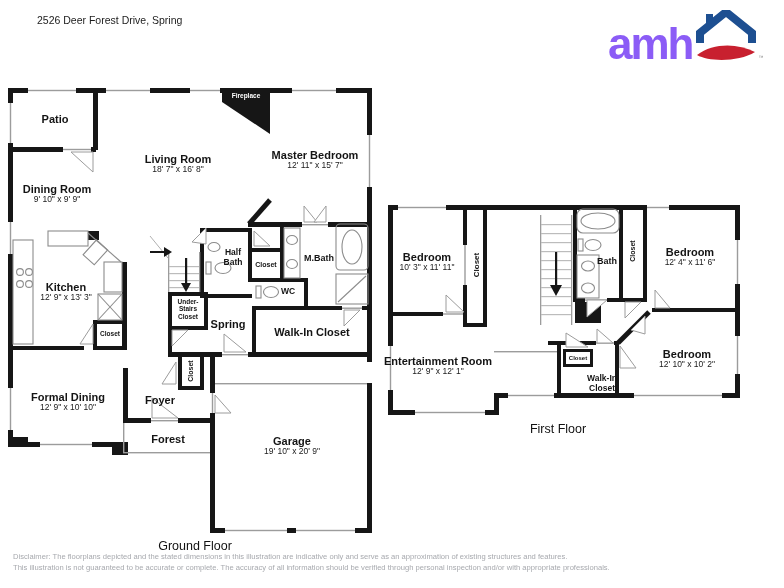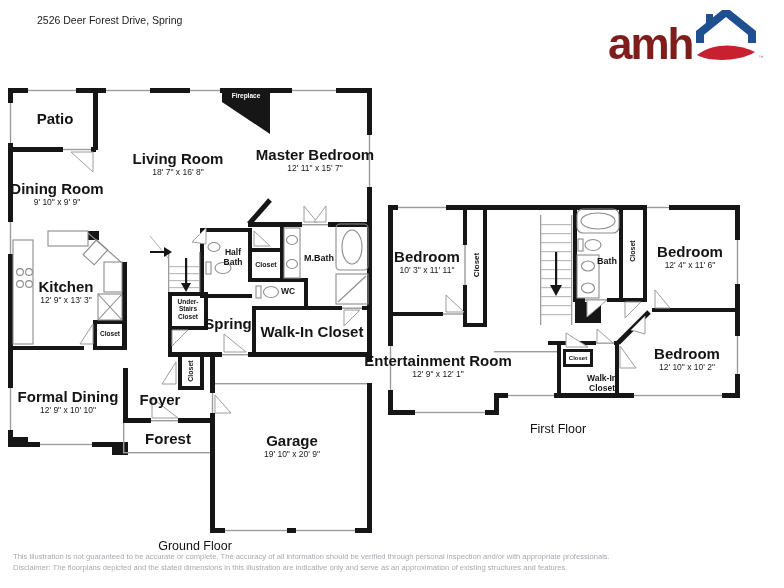--- a/index.html
+++ b/index.html
@@ -1,24 +1,24 @@
 <!DOCTYPE html>
 <html><head>
 <meta charset="utf-8">
 <style>
   html,body{margin:0;padding:0;background:#fff;}
   .page{position:relative;width:784px;height:576px;background:#ffffff;overflow:hidden;
         font-family:"Liberation Sans",sans-serif;color:#161616;}
   .address{position:absolute;left:37px;top:14px;font-size:10.5px;color:#1c1c1c;}
   .logo{position:absolute;left:608px;top:10px;display:flex;align-items:flex-end;}
-  .logo-text{font-size:44px;font-weight:700;color:#7f1d1d;line-height:.82;letter-spacing:-2px;}
+  .logo-text{font-size:44px;font-weight:700;color:#8b5cf6;line-height:.82;letter-spacing:-2px;}
   .logo-tm{font-size:5px;color:#8a8a8a;margin-left:1px;margin-bottom:2px;}
   .plan-svg{position:absolute;left:0;top:0;}
   .rlabel{position:absolute;transform:translate(-50%,-50%);text-align:center;line-height:1.12;color:#141414;}
-  .rname{font-weight:700;font-size:15px;white-space:nowrap;}
+  .rname{font-weight:700;font-size:11px;white-space:nowrap;}
   .rdim{font-size:8.5px;white-space:nowrap;color:#1a1a1a;}
   .wrap .rname{white-space:normal;}
   .sm .rname{font-size:7px;}
   .xs .rname{font-size:6.5px;}
   .tiny .rname{font-size:6px;}
   .vert{transform:translate(-50%,-50%) rotate(-90deg);}
   .fire{position:absolute;transform:translate(-50%,-50%);color:#ffffff;font-size:6.5px;font-weight:700;white-space:nowrap;}
   .floor-title{position:absolute;transform:translate(-50%,-50%);font-size:12.5px;color:#111;white-space:nowrap;}
   .disclaimer{position:absolute;left:13px;top:551px;font-size:7.6px;line-height:1.5;color:#a7a9ae;}
   
@@ -402,17 +402,17 @@
   <div class="rlabel wrap" style="left:602px;top:384px;width:46px">
     <div class="rname" style="font-size:8.5px">Walk-In Closet</div>
   </div>
   <div class="rlabel" style="left:687px;top:359px">
     <div class="rname">Bedroom</div>
     <div class="rdim">12' 10" x 10' 2"</div>
   </div>
   <div class="floor-title" style="left:558px;top:429px">First Floor</div>
 
   <div class="disclaimer">
+    <div>Disclaimer: The floorplans depicted and the stated dimensions in this illustration are indicative only and serve as an approximation of existing structures and features.</div>
     <div>This illustration is not guaranteed to be accurate or complete. The accuracy of all information should be verified through personal inspection and/or with appropriate professionals.</div>
-    <div>Disclaimer: The floorplans depicted and the stated dimensions in this illustration are indicative only and serve as an approximation of existing structures and features.</div>
   </div>
 
 </div>
 
 </body></html>

